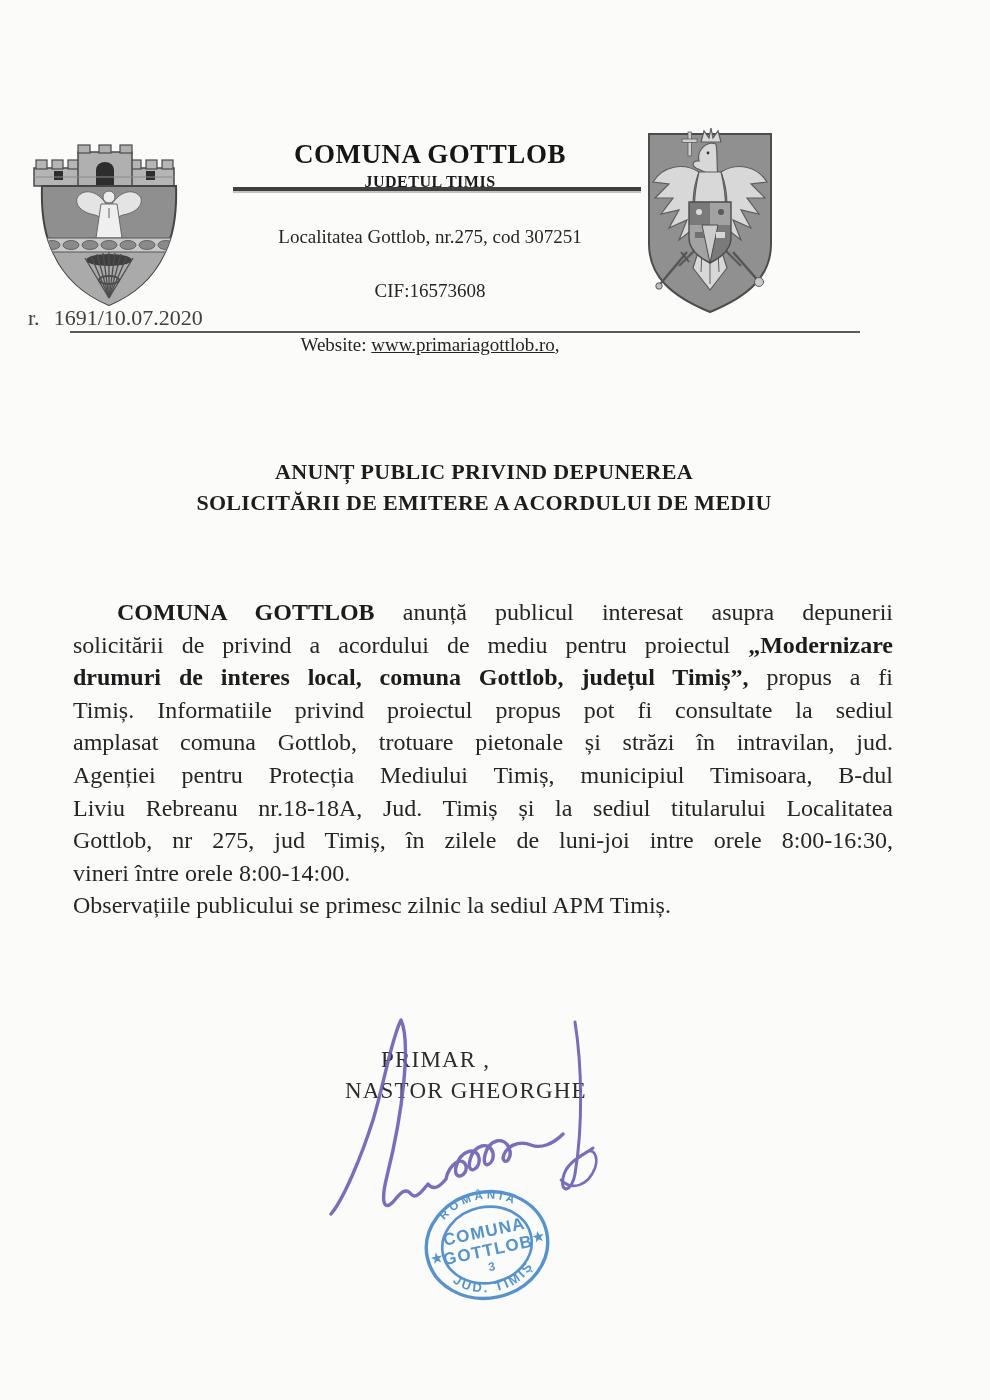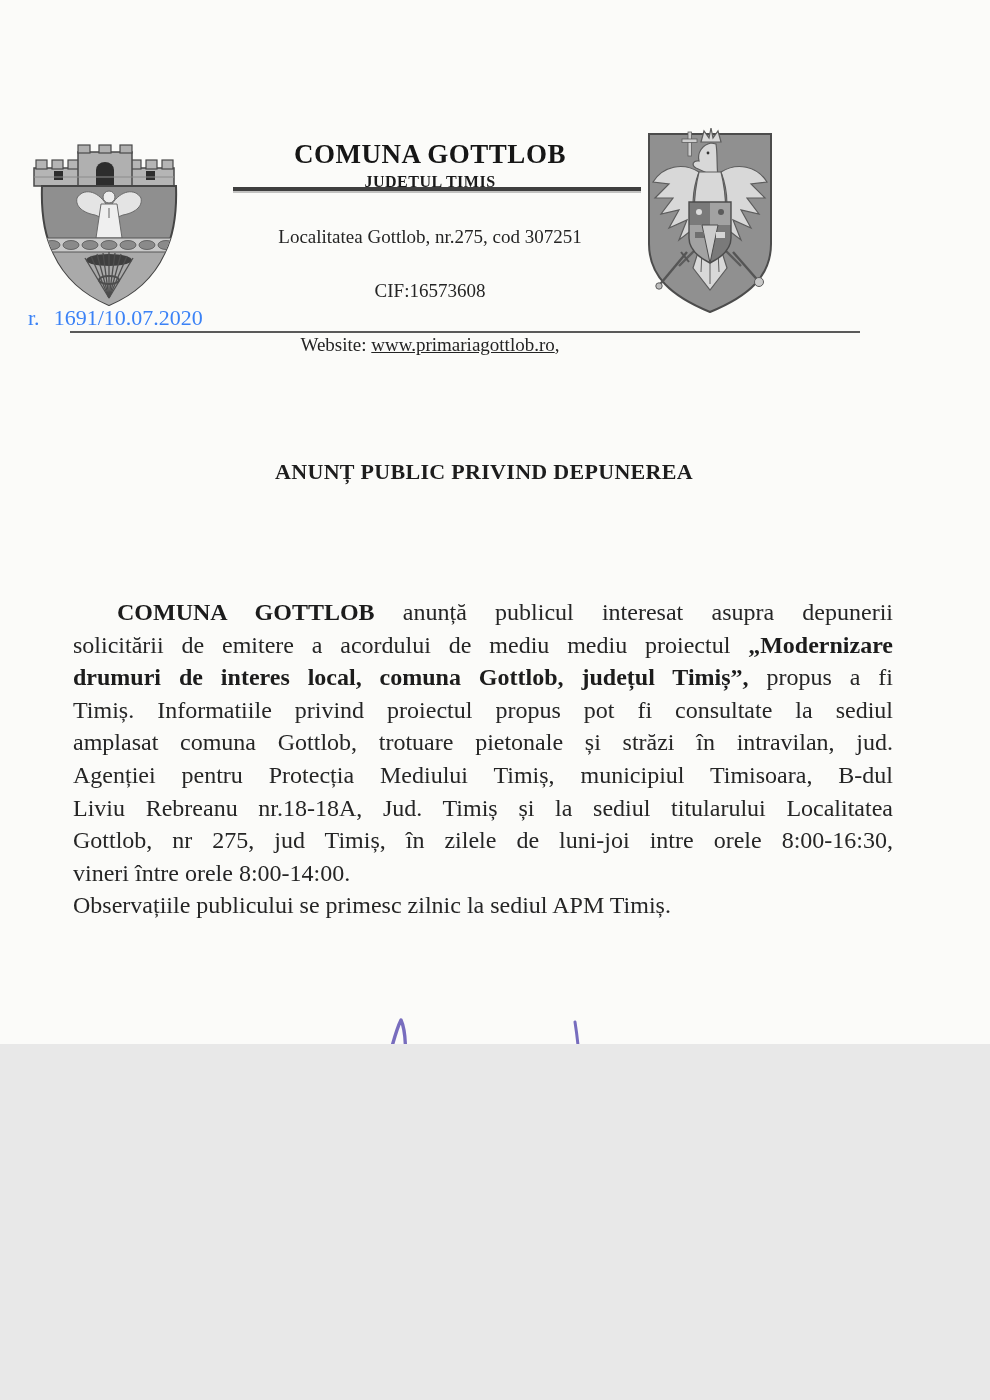--- a/index.html
+++ b/index.html
@@ -1,32 +1,32 @@
 <!DOCTYPE html>
 <html><head>
 <meta charset="utf-8">
 <style>
   html,body{margin:0;padding:0;background:#e8e8e8;}
   .page{
-    position:relative;width:990px;height:1044px;margin:0 auto;
+    position:relative;width:990px;height:1400px;margin:0 auto;
     background:#fbfbf9;overflow:hidden;
     font-family:"Liberation Serif",serif;color:#262626;
   }
   
   .arms-left{position:absolute;left:28px;top:138px;width:162px;height:172px;}
   .arms-right{position:absolute;left:641px;top:126px;width:138px;height:192px;}
   .hdr-center{position:absolute;left:220px;top:138px;width:420px;text-align:center;}
   .org{font-size:27px;font-weight:bold;line-height:32px;color:#161616;letter-spacing:.5px;}
   .county{font-size:16px;font-weight:bold;line-height:24px;color:#1a1a1a;letter-spacing:.5px;}
   .hdr-rule{position:absolute;left:13px;top:49px;width:408px;height:4px;background:#3f3f3f;box-shadow:0 2px 0 rgba(90,90,90,.35);}
   .addr{font-size:19px;line-height:22px;color:#242424;margin-top:32px;}
   .addr:first-of-type{margin-top:6px;}
   .u{text-decoration:underline;color:#242424;cursor:pointer;}
   
-  .regnum{position:absolute;left:28px;top:305px;font-size:22px;color:#3b82f6;}
+  .regnum{position:absolute;left:28px;top:305px;font-size:22px;color:#404040;}
   .regnum .regval{margin-left:14px;}
   .reg-underline{position:absolute;left:70px;top:331px;width:790px;height:2px;background:#5a5a5a;}
   
   .title{position:absolute;left:0;top:456px;width:968px;text-align:center;
          font-weight:bold;font-size:22px;line-height:31px;color:#1d1d1d;letter-spacing:.3px;}
   
   .bodytext{position:absolute;left:73px;top:596px;width:820px;font-size:24px;color:#252525;}
   .bl{line-height:32.6px;white-space:normal;}
   .just{text-align:justify;text-align-last:justify;}
   .indent{padding-left:44px;}
@@ -170,25 +170,26 @@
     </g>
   </svg>
 
   <div class="regnum">
     <span>r.</span><span class="regval">1691/10.07.2020</span>
   </div>
   <div class="reg-underline"></div>
 
   <div class="title">
     <div>ANUNȚ PUBLIC PRIVIND DEPUNEREA</div>
+    <div>SOLICITĂRII DE EMITERE A ACORDULUI DE MEDIU</div>
   </div>
 
   <div class="bodytext">
     <div class="bl just indent"><b>COMUNA GOTTLOB</b><span> anunță publicul interesat asupra depunerii</span></div>
-    <div class="bl just"><span>solicitării de emitere a acordului de mediu mediu proiectul </span><b>„Modernizare</b></div>
+    <div class="bl just"><span>solicitării de privind a acordului de mediu pentru proiectul </span><b>„Modernizare</b></div>
     <div class="bl just"><b>drumuri de interes local, comuna Gottlob, județul Timiș”,</b><span> propus a fi</span></div>
     <div class="bl just">Timiș. Informatiile privind proiectul propus pot fi consultate la sediul</div>
     <div class="bl just">amplasat comuna Gottlob, trotuare pietonale și străzi în intravilan, jud.</div>
     <div class="bl just">Agenției pentru Protecția Mediului Timiș, municipiul Timisoara, B-dul</div>
     <div class="bl just">Liviu Rebreanu nr.18-18A, Jud. Timiș și la sediul titularului Localitatea</div>
     <div class="bl just">Gottlob, nr 275, jud Timiș, în zilele de luni-joi intre orele 8:00-16:30,</div>
     <div class="bl">vineri între orele 8:00-14:00.</div>
     <div class="bl">Observațiile publicului se primesc zilnic la sediul APM Timiș.</div>
   </div>
 

